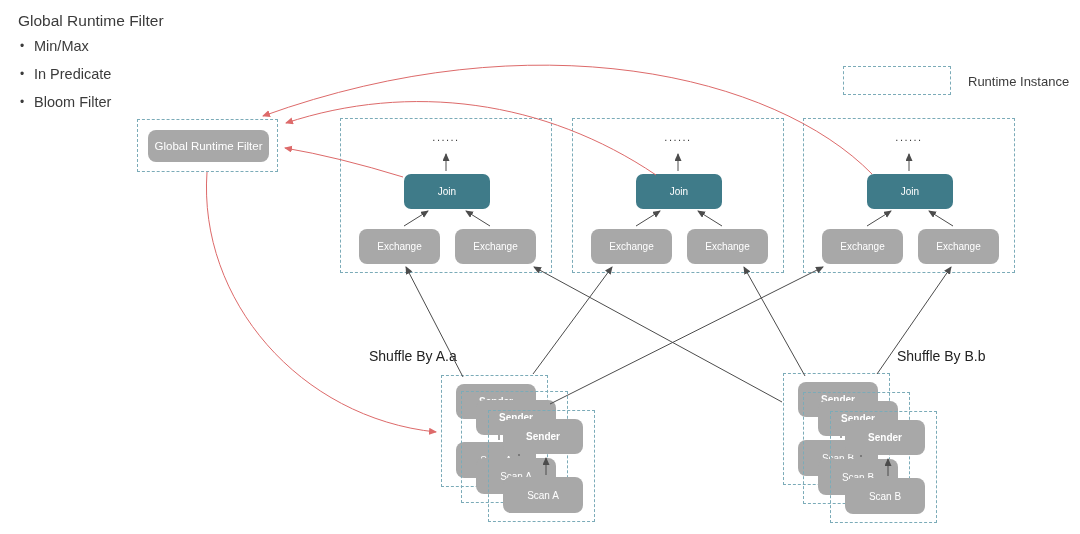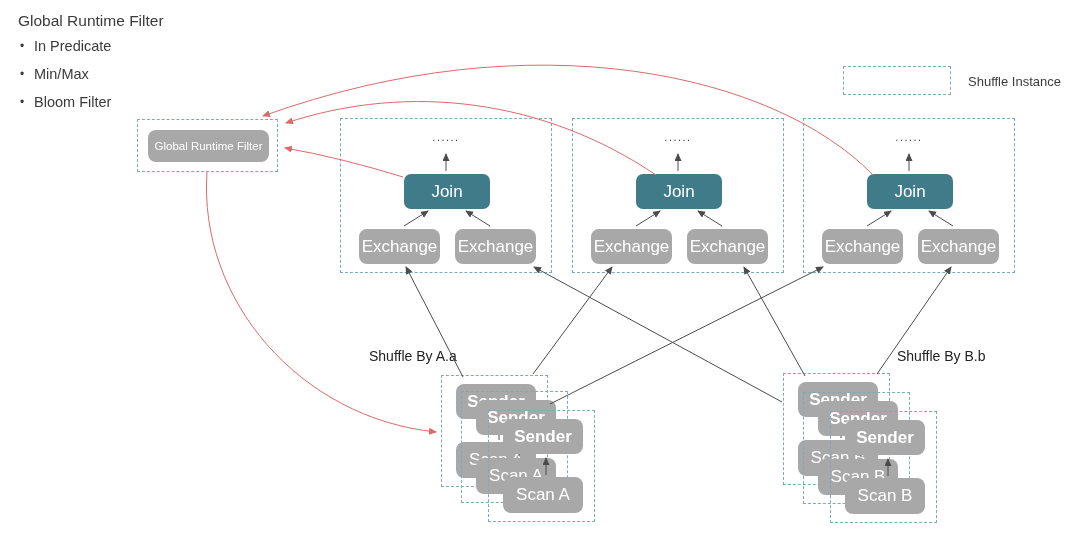--- a/index.html
+++ b/index.html
@@ -10,21 +10,21 @@
   .heading{position:absolute;left:18px;top:12px;font-size:15.5px;color:var(--text-dark);}
   .bullets{position:absolute;left:20px;top:32px;margin:0;padding:0;list-style:none;}
   .bullets li{font-size:14.5px;color:var(--text-dark);line-height:28px;padding-left:14px;position:relative;}
   .bullets li::before{content:"\2022";position:absolute;left:0;top:0;font-size:12px;color:var(--text-dark);}
 
   
   .dashed{position:absolute;border:1.6px dashed var(--dash-border);background:transparent;box-sizing:border-box;}
 
   
   .node{display:flex;align-items:center;justify-content:center;color:#fff;
-        font-size:17px;border-radius:7px;box-sizing:border-box;position:absolute;}
+        font-size:10px;border-radius:7px;box-sizing:border-box;position:absolute;}
   .gray{background:var(--node-gray);border-radius:8px;}
   .teal{background:var(--join-fill);}
 
   
   .grf-box{left:137px;top:119px;width:141px;height:53px;}
   .grf-inner{left:10px;top:10px;width:121px;height:32px;font-size:11.5px;border-radius:8px;}
 
   
   .legend-box{left:843px;top:66px;width:108px;height:29px;}
   .legend-label{position:absolute;left:968px;top:74px;font-size:13px;color:var(--text-dark);}
@@ -55,31 +55,31 @@
   .mb-fill{fill:var(--black-arrow);}
   .mr-fill{fill:var(--red-arrow);}
 </style>
 </head>
 <body>
 
 <div id="canvas">
 
   <div class="heading">Global Runtime Filter</div>
   <ul class="bullets">
+    <li>Min/Max</li>
     <li>In Predicate</li>
-    <li>Min/Max</li>
     <li>Bloom Filter</li>
   </ul>
 
   <div class="dashed grf-box">
     <div class="node gray grf-inner">Global Runtime Filter</div>
   </div>
 
   <div class="dashed legend-box"></div>
-  <div class="legend-label">Shuffle Instance</div>
+  <div class="legend-label">Runtime Instance</div>
 
   <div class="dashed fragment" style="left:340px">
     <div class="dots">......</div>
     <div class="node teal join">Join</div>
     <div class="node gray exch exch-l">Exchange</div>
     <div class="node gray exch exch-r">Exchange</div>
   </div>
 
   <div class="dashed fragment" style="left:572px">
     <div class="dots">......</div>

